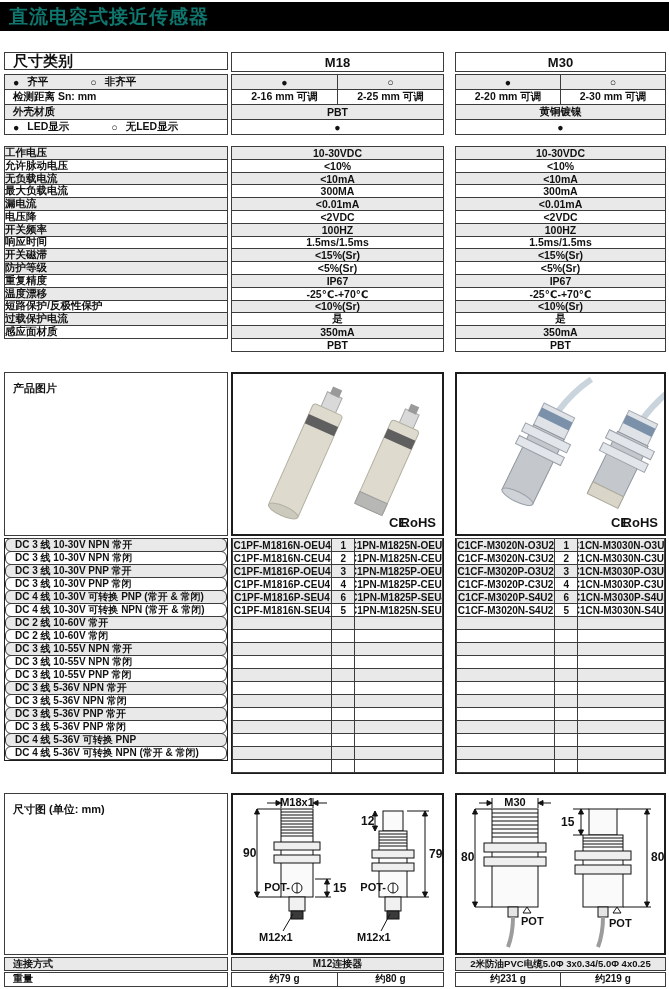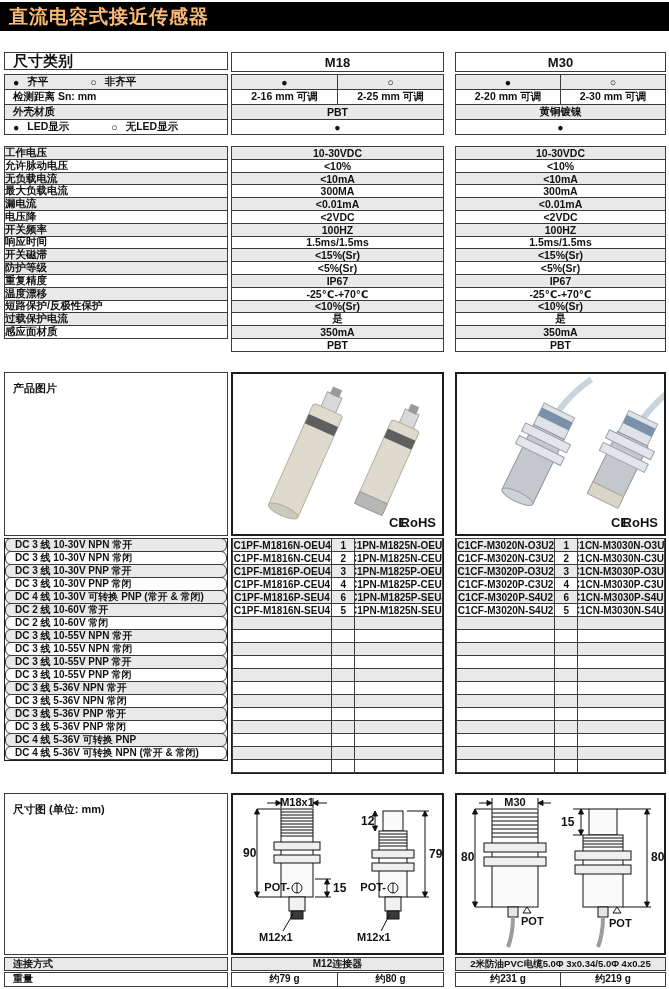--- a/index.html
+++ b/index.html
@@ -3,21 +3,21 @@
 <meta charset="utf-8">
 <style>
   html,body{margin:0;padding:0;}
   body{
     width:669px;height:989px;position:relative;background:#fff;
     font-family:"Liberation Sans","DejaVu Sans",sans-serif;color:#111;
     overflow:hidden;
   }
   .abs{position:absolute;box-sizing:border-box;}
   
-  #titlebar{top:2px;left:0;width:669px;height:29px;background:#000;color:#fdba74;
+  #titlebar{top:2px;left:0;width:669px;height:29px;background:#000;color:#0f766e;
     font-size:19px;font-weight:bold;line-height:29px;padding-left:9px;letter-spacing:1px;}
   
   .col{position:absolute;top:0;height:989px;}
   #col-left{left:4px;width:224px;}
   #col-mid{left:231px;width:213px;}
   #col-right{left:455px;width:211px;}
   
   .box{position:absolute;left:0;width:100%;box-sizing:border-box;border:1px solid #3c3c3c;background:#fff;}
   .g{background:#e9e9e9;}
   .w{background:#fff;}
@@ -109,25 +109,25 @@
   <div class="box photo labelbox" style="border-width:1px;">
     <span>产品图片</span>
   </div>
 
   <div class="abs parts" style="left:0;width:100%;">
       <div class="prow g wir">DC 3 线 10-30V NPN 常开</div>
       <div class="prow w wir">DC 3 线 10-30V NPN 常闭</div>
       <div class="prow g wir">DC 3 线 10-30V PNP 常开</div>
       <div class="prow w wir">DC 3 线 10-30V PNP 常闭</div>
       <div class="prow g wir">DC 4 线 10-30V 可转换 PNP (常开 &amp; 常闭)</div>
+      <div class="prow w wir">DC 4 线 10-30V 可转换 NPN (常开 &amp; 常闭)</div>
       <div class="prow g wir">DC 2 线 10-60V 常开</div>
       <div class="prow w wir">DC 2 线 10-60V 常闭</div>
       <div class="prow g wir">DC 3 线 10-55V NPN 常开</div>
       <div class="prow w wir">DC 3 线 10-55V NPN 常闭</div>
-      <div class="prow g wir">DC 3 线 10-55V PNP 常开</div>
       <div class="prow w wir">DC 3 线 10-55V PNP 常闭</div>
       <div class="prow g wir">DC 3 线 5-36V  NPN 常开</div>
       <div class="prow w wir">DC 3 线 5-36V  NPN 常闭</div>
       <div class="prow g wir">DC 3 线 5-36V  PNP 常开</div>
       <div class="prow w wir">DC 3 线 5-36V  PNP 常闭</div>
       <div class="prow g wir">DC 4 线 5-36V 可转换 PNP</div>
       <div class="prow w wir">DC 4 线 5-36V 可转换 NPN (常开 &amp; 常闭)</div>
     </div>
 
   <div class="box dimp labelbox" style="border-width:1px;">

